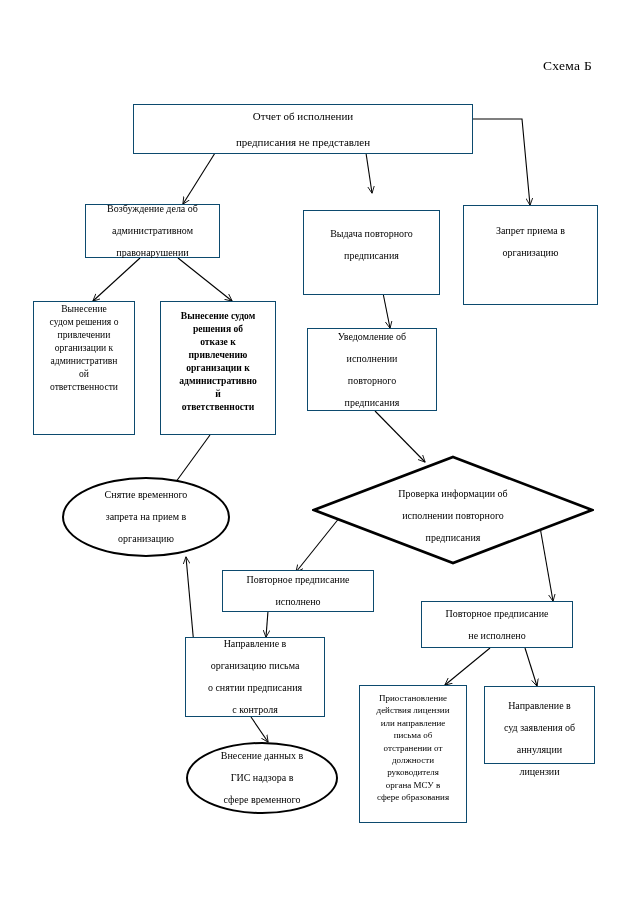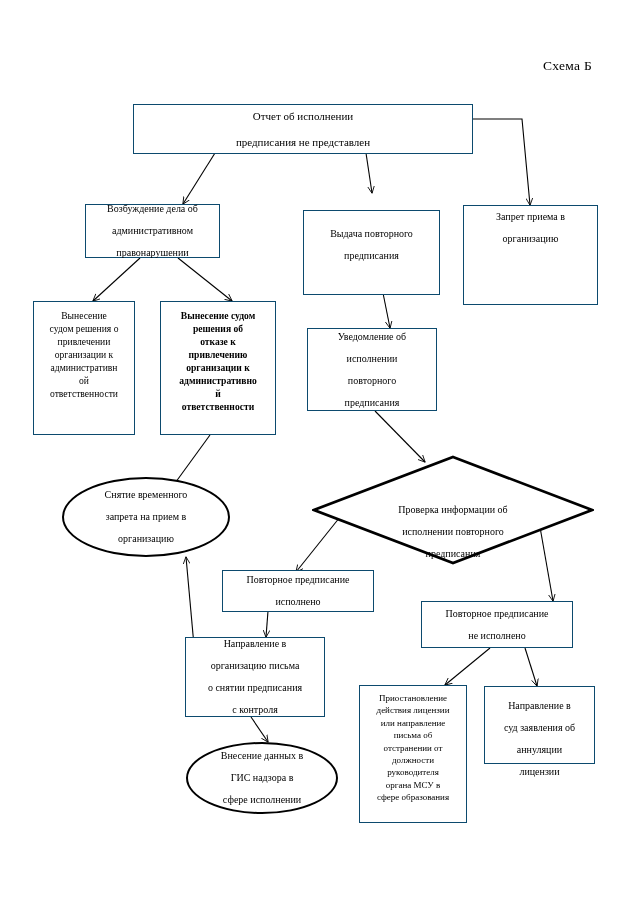--- a/index.html
+++ b/index.html
@@ -58,21 +58,20 @@
     border-radius: 50%;
     background: #ffffff;
   }
   .diamond-wrap {
     position: absolute;
   }
   .diamond-label {
     position: absolute;
     text-align: center;
     white-space: pre-line;
-    margin-top: 16px;
   }
   
   .fs-11 { font-size: 11px; line-height: 15px; }
   .fs-10 { font-size: 10px; line-height: 22px; }
   .fs-95 { font-size: 9.6px; line-height: 13px; }
   .fs-9  { font-size: 9px;  line-height: 12.4px; }
   .lead-wide { line-height: 26px; }
 </style>
 </head>
 <body>
@@ -128,26 +127,26 @@
   <span class="txt">Возбуждение дела об
 административном
 правонарушении</span>
 </div>
 
 <div class="node rect thin fs-10" style="left:303px; top:210px; width:137px; height:85px; align-items:flex-start; padding-top:12px;">
   <span class="txt">Выдача повторного
 предписания</span>
 </div>
 
-<div class="node rect thin fs-10" style="left:463px; top:205px; width:135px; height:100px; align-items:flex-start; ">
+<div class="node rect thin fs-10" style="left:463px; top:205px; width:135px; height:100px; align-items:flex-start; padding-top:14px;">
   <span class="txt">Запрет приема в
 организацию</span>
 </div>
 
-<div class="node rect thin fs-95" style="left:33px; top:301px; width:102px; height:134px; align-items:flex-start; padding-top:7px;">
+<div class="node rect thin fs-95" style="left:33px; top:301px; width:102px; height:134px; align-items:flex-start; ">
   <span class="txt">Вынесение
 судом решения о
 привлечении
 организации к
 административн
 ой
 ответственности</span>
 </div>
 
 <div class="node rect thin fs-95" style="left:160px; top:301px; width:116px; height:134px; align-items:flex-start; padding-top:7px;font-weight:bold;">
@@ -196,21 +195,21 @@
 <div class="node rect fs-10" style="left:185px; top:637px; width:140px; height:80px;">
   <span class="txt">Направление в
 организацию письма
 о снятии предписания
 с контроля</span>
 </div>
 
 <div class="node ellipse fs-10" style="left:186px; top:742px; width:152px; height:72px;">
   <span class="txt">Внесение данных в
 ГИС надзора в
-сфере исполнении</span>
+сфере временного</span>
 </div>
 
 <div class="node rect fs-9" style="left:359px; top:685px; width:108px; height:138px; align-items:flex-start; padding-top:6px;">
   <span class="txt">Приостановление
 действия лицензии
 или направление
 письма об
 отстранении от
 должности
 руководителя

